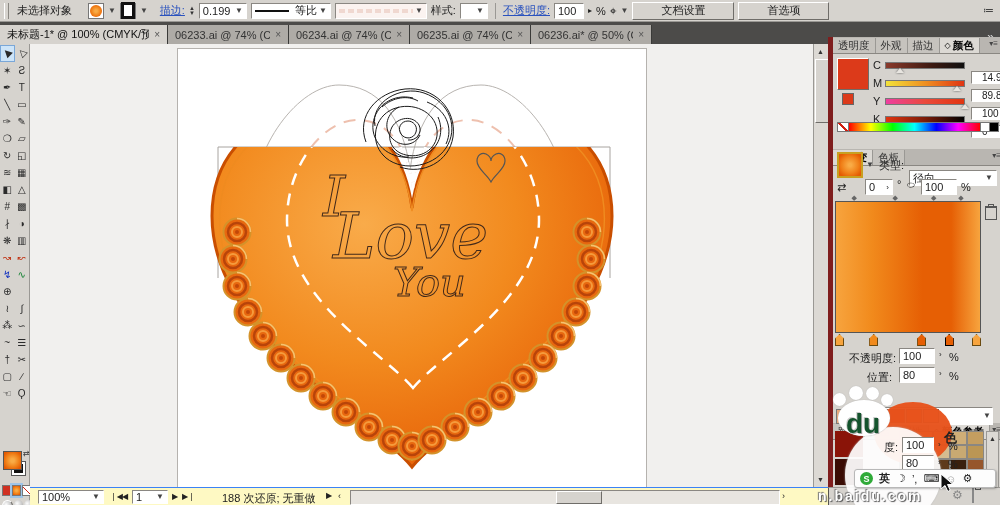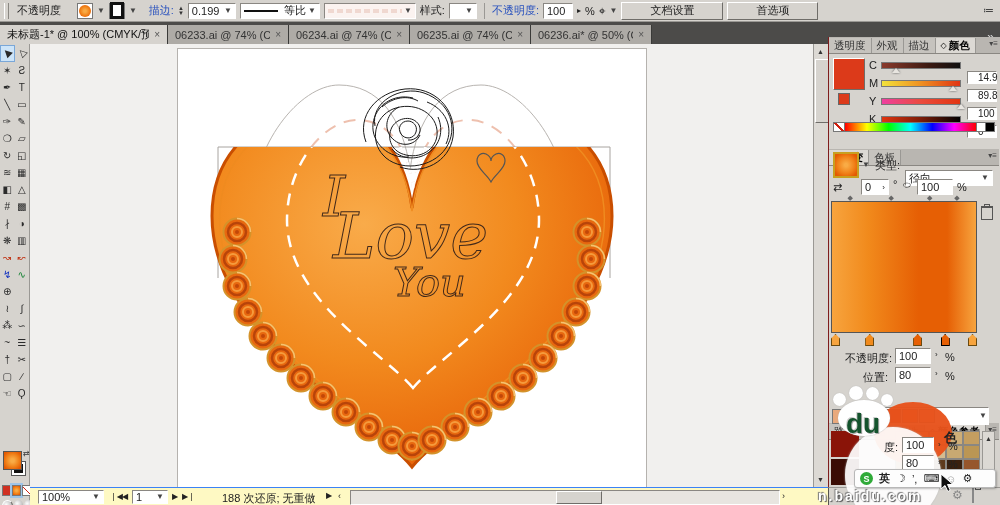--- a/index.html
+++ b/index.html
@@ -7,21 +7,21 @@
        font-family:"Liberation Sans","DejaVu Sans",sans-serif;font-size:11px;color:#222;
        background:#d6d3ce;-webkit-font-smoothing:antialiased}
   .abs{position:absolute}
   .sunken{border:1px solid;border-color:#8a8782 #ffffff #ffffff #8a8782;background:#fff}
   .raised{border:1px solid;border-color:#ffffff #6f6d69 #6f6d69 #ffffff;background:#d6d3ce}
   .dd-arrow{font-size:8px;color:#444;line-height:1}
   
   #controlbar{left:0;top:0;width:1000px;height:22px;background:#d6d3ce;border-bottom:1px solid #9a9894;display:flex;align-items:center;gap:4px;padding-left:4px;box-sizing:border-box}
   .grip{width:3px;height:16px;border-left:1px solid #fff;border-right:1px solid #8a8782;margin-right:4px}
   .cb-label{white-space:nowrap}
-  .cb-link{color:#2a52be;white-space:nowrap}
+  .cb-link{color:#2a52be;text-decoration:underline;white-space:nowrap}
   .swatchbox{width:16px;height:16px;box-sizing:border-box;border:1px solid #777;background:#fff;display:flex;align-items:center;justify-content:center}
   .fill-radial{width:12px;height:12px;border-radius:50%;background:radial-gradient(circle,#f9ab45 15%,#f08018 55%,#e45a02 85%)}
   .stroke-ring{width:11px;height:11px;border:3px solid #111;background:#fff}
   .spin{display:inline-flex;flex-direction:column;justify-content:center;font-size:6px;color:#333;line-height:5px}
   .valbox{height:16px;box-sizing:border-box;display:flex;align-items:center;padding:0 3px;gap:2px}
   .cb-btn{height:18px;box-sizing:border-box;padding:0 28px;display:flex;align-items:center;white-space:nowrap}
   .sep-line{width:1px;height:16px;background:#9a9894;margin:0 3px}
   
   #tabbar{left:0;top:22px;width:1000px;height:22px;background:#4c4b49;display:flex;align-items:flex-end}
   .doctab{height:19px;box-sizing:border-box;display:flex;align-items:center;gap:5px;padding:0 7px;background:#aeaba6;border-right:1px solid #3a3a38;color:#333;white-space:nowrap;overflow:hidden;font-size:11px}
@@ -43,21 +43,21 @@
   .cbtn{width:9px;height:11px;border:1px solid #777;box-sizing:border-box}
   .cbtn.on{outline:2px solid #9ec4e8}
   #modebtns .m{width:9px;height:10px;border-radius:50%;background:radial-gradient(circle at 35% 35%,#fdfdfd,#9a9a9a)}
   
   #canvas{left:30px;top:44px;width:798px;height:443px;background:#f1f0ee;overflow:hidden}
   #page{left:147px;top:4px;width:470px;height:439px;background:#fff;border:1px solid #b5b2ae;border-bottom:none;box-sizing:border-box}
   #vscroll{left:783px;top:0;width:15px;height:443px;background:#dcd9d4;border-left:1px solid #9a9894;box-sizing:border-box}
   .scr-arrow{width:13px;height:13px;display:flex;align-items:center;justify-content:center;font-size:7px;color:#333}
   #vthumb{left:1px;top:15px;width:13px;height:62px}
   
-  #dock{left:828px;top:37px;width:172px;height:450px;background:#d6d3ce;border-left:1px solid #7f1d1d;box-sizing:border-box}
+  #dock{left:828px;top:37px;width:172px;height:450px;background:#d6d3ce;border-left:5px solid #7f1d1d;box-sizing:border-box}
   .ptabs{height:16px;background:#b9b6b1;display:flex;align-items:flex-end;border-bottom:1px solid #8a8782;position:relative}
   .ptab{height:15px;display:flex;align-items:center;padding:0 5px;background:#c6c3be;border-right:1px solid #9a9894;white-space:nowrap;font-size:10.5px;color:#333}
   .ptab.active{background:#dcd9d4;color:#000;font-weight:bold}
   .pmenu{position:absolute;right:2px;top:2px;font-size:8px;color:#444}
   .slider-row{position:absolute;height:14px}
   .track{position:absolute;left:0;top:3px;width:80px;height:7px;border:1px solid #777;box-sizing:border-box}
   .marker{position:absolute;top:9px;width:0;height:0;border-left:4px solid transparent;border-right:4px solid transparent;border-bottom:5px solid #e8e5e0;filter:drop-shadow(0 0 1px #555)}
   .mini-val{position:absolute;width:30px;height:13px;font-size:10px;display:flex;align-items:center;padding-left:10px;box-sizing:border-box}
   .gstop{position:absolute;width:9px;height:12px;clip-path:polygon(50% 0,100% 38%,100% 100%,0 100%,0 38%);border:1px solid #6a4a10;box-sizing:border-box}
   .gmid{position:absolute;top:0;font-size:7px;color:#666}
@@ -74,21 +74,21 @@
   text{font-family:"DejaVu Serif","Liberation Serif",serif}
 </style>
 </head>
 <body>
 
 
 
 
 <div id="controlbar" class="abs">
   <div class="grip"></div>
-  <span class="cb-label">不透明度</span>
+  <span class="cb-label">未选择对象</span>
   <span style="width:8px"></span>
   <span class="swatchbox">
       <span class="fill-radial"></span>
     </span>
   <span class="dd-arrow">▼</span>
   <span class="swatchbox">
       <span class="stroke-ring"></span>
     </span>
   <span class="dd-arrow">▼</span>
   <span style="width:4px"></span>

